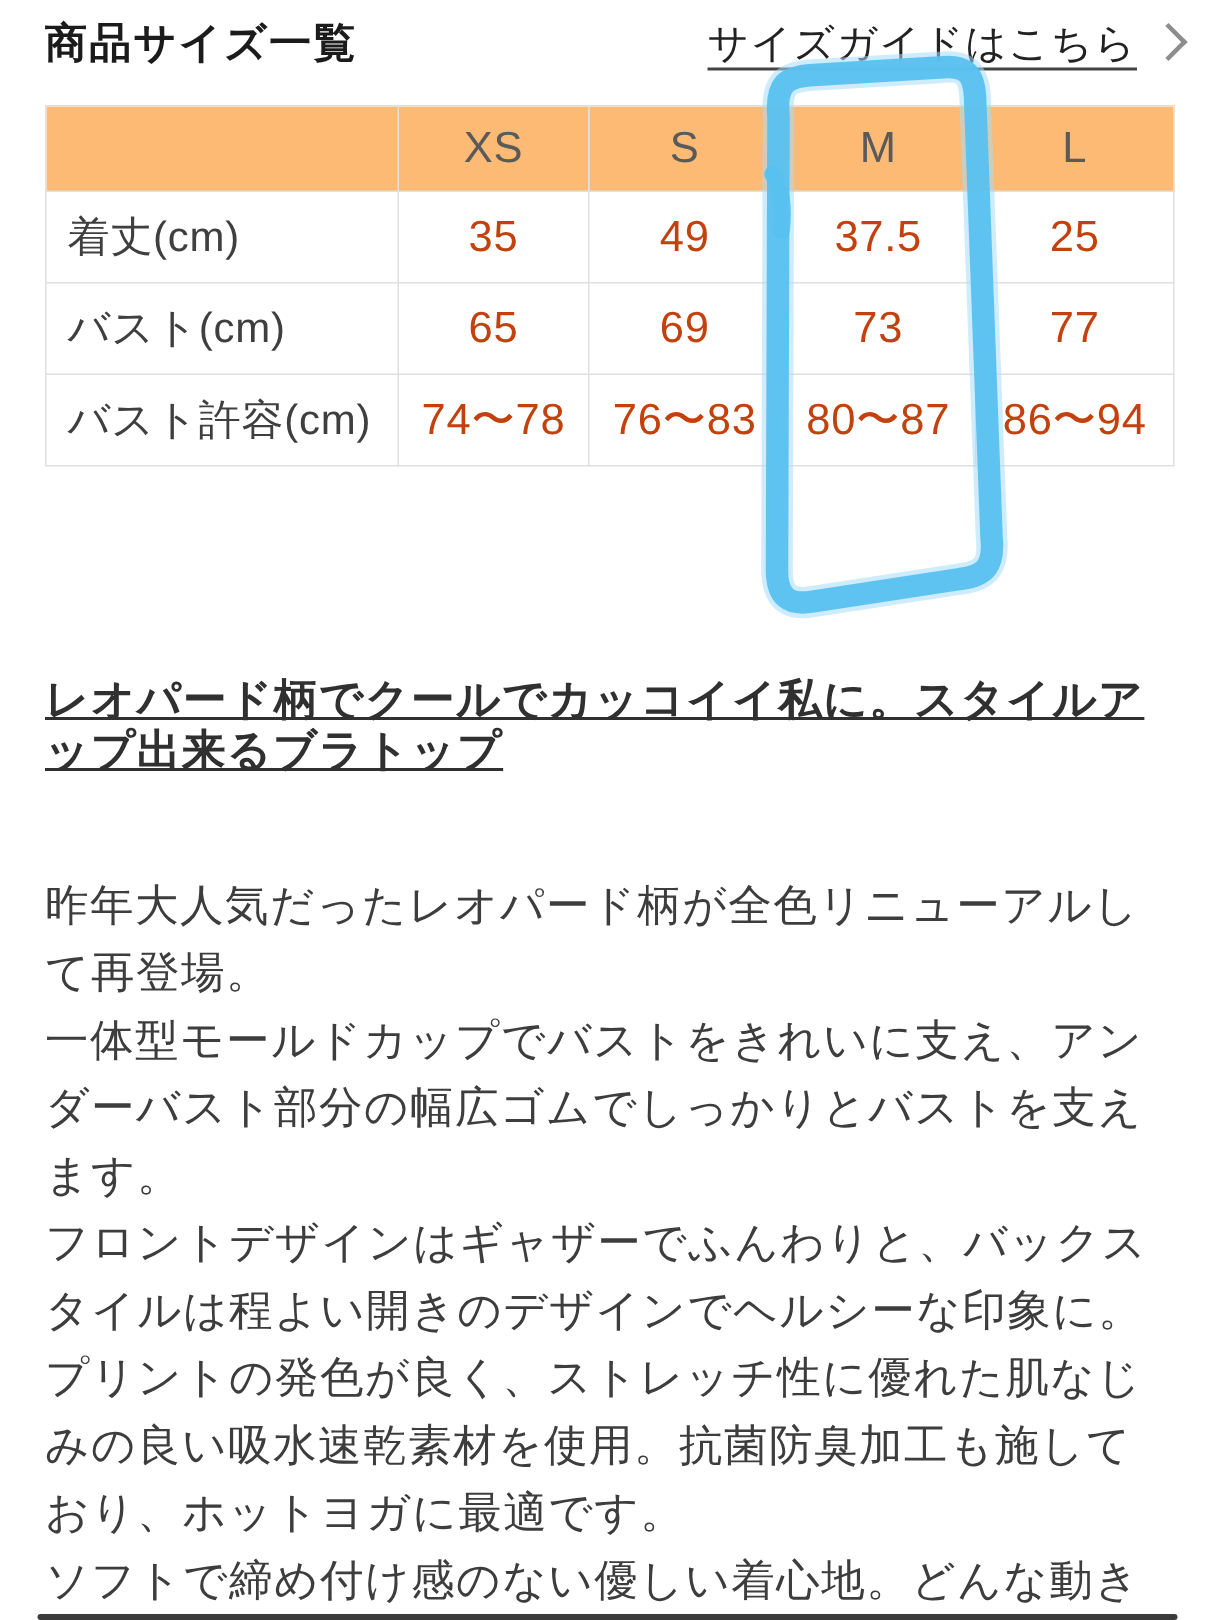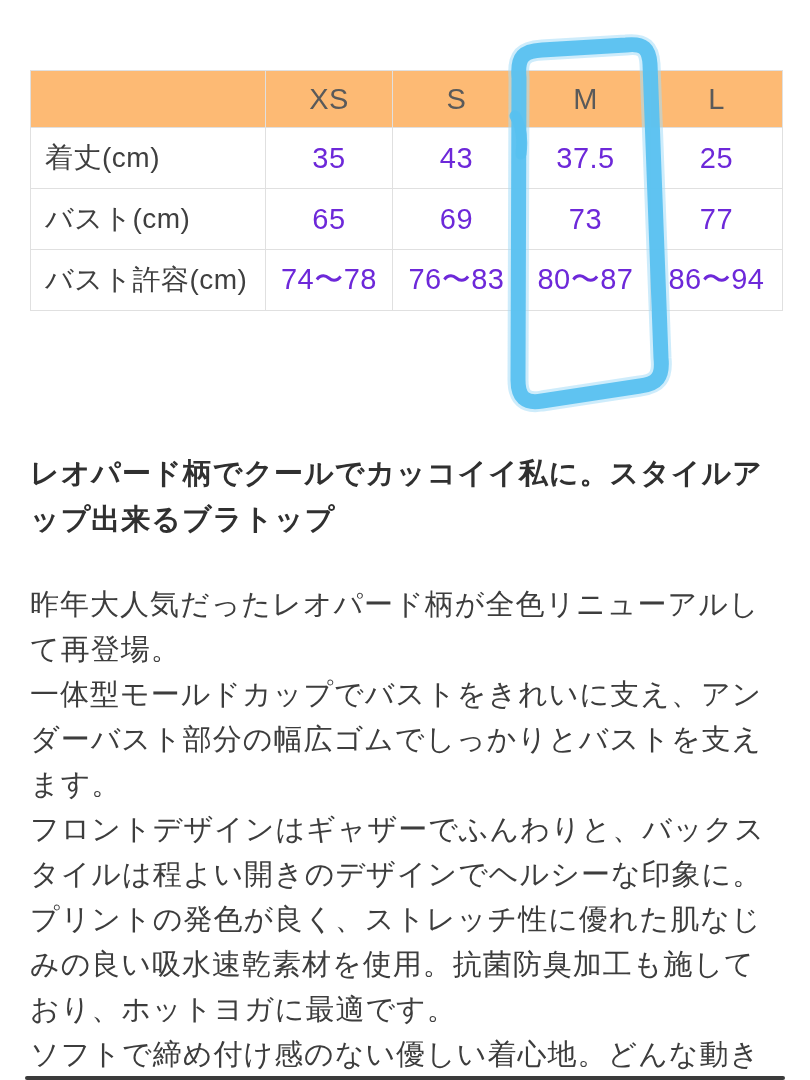--- a/index.html
+++ b/index.html
@@ -42,21 +42,21 @@
   table.size-table{
     position:absolute;left:30px;top:70px;
     border-collapse:collapse;table-layout:fixed;
     width:752px;
   }
   .size-table th,.size-table td{
     border:1px solid #e0e0e0;
     text-align:center;
     font-weight:normal;
     font-size:29px;
-    color:#6d28d9;
+    color:#c2410c;
     padding:0;
     letter-spacing:0.5px;
   }
   .size-table thead th{
     background:#fdba74;
     color:#5a5a5a;
     height:56px;
   }
   .size-table tbody th,.size-table tbody td{height:60px;}
   .size-table tbody th.row-label{
@@ -66,40 +66,47 @@
   
   .marker-overlay{
     position:absolute;left:488px;top:28px;width:200px;height:395px;
     pointer-events:none;z-index:5;
   }
 
   
   .desc-heading{
     position:absolute;left:30px;top:450px;width:754px;
     font-size:29px;font-weight:bold;color:#303030;
-    line-height:46px;letter-spacing:1px;
+    line-height:34px;letter-spacing:1px;text-decoration:underline;
   }
   .desc-body{
     position:absolute;left:30px;top:582px;width:754px;
     font-size:29px;color:#3d3d3d;
     line-height:45px;letter-spacing:1px;
   }
   .body-line{margin:0;padding:0;}
 
   
   .bottom-bar{
     position:absolute;left:25px;right:25px;bottom:0;
     height:4px;background:#3b3b3b;border-radius:2px;
   }
 </style>
 </head>
 <body>
 
 <div class="page">
 
+  <div class="header-row">
+    <div class="page-title">商品サイズ一覧</div>
+    <div class="size-guide-link">
+      <span class="size-guide-text">サイズガイドはこちら</span>
+      <span class="chevron"></span>
+    </div>
+  </div>
 
   <table class="size-table">
     <colgroup>
       <col style="width:235px">
       <col style="width:127px">
       <col style="width:128px">
       <col style="width:130px">
       <col style="width:132px">
     </colgroup>
     <thead>
@@ -108,21 +115,21 @@
           <th>XS</th>
           <th>S</th>
           <th>M</th>
           <th>L</th>
         </tr>
       </thead>
     <tbody>
         <tr>
           <th class="row-label">着丈(cm)</th>
           <td>35</td>
-          <td>43</td>
+          <td>49</td>
           <td>37.5</td>
           <td>25</td>
         </tr>
         <tr>
           <th class="row-label">バスト(cm)</th>
           <td>65</td>
           <td>69</td>
           <td>73</td>
           <td>77</td>
         </tr>

